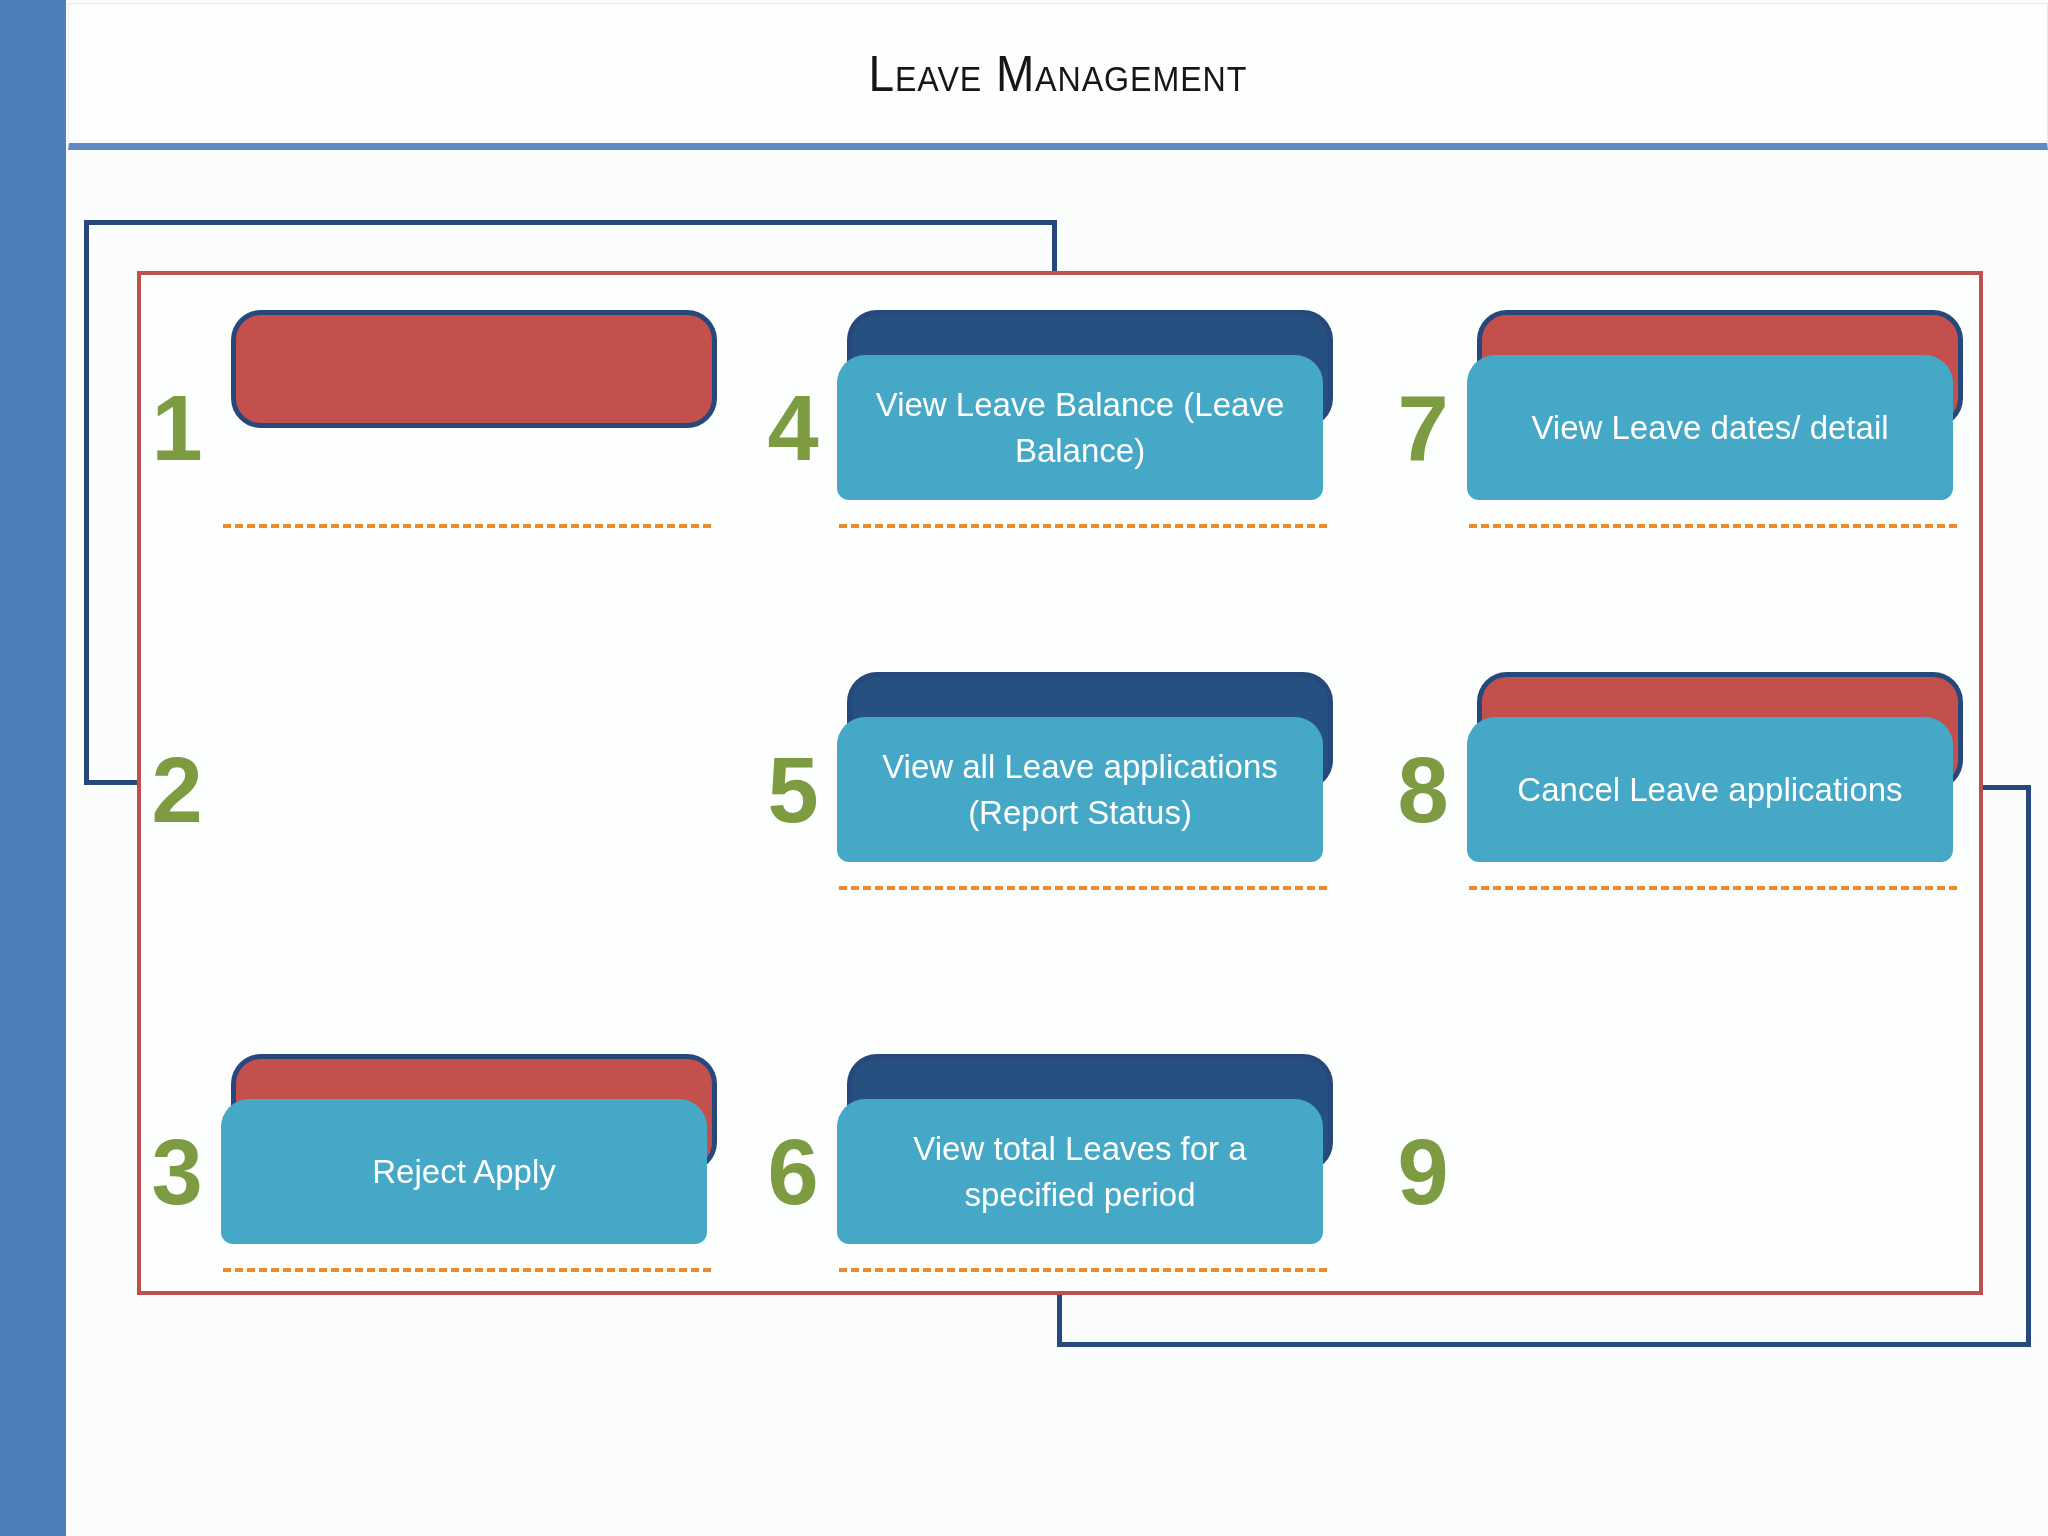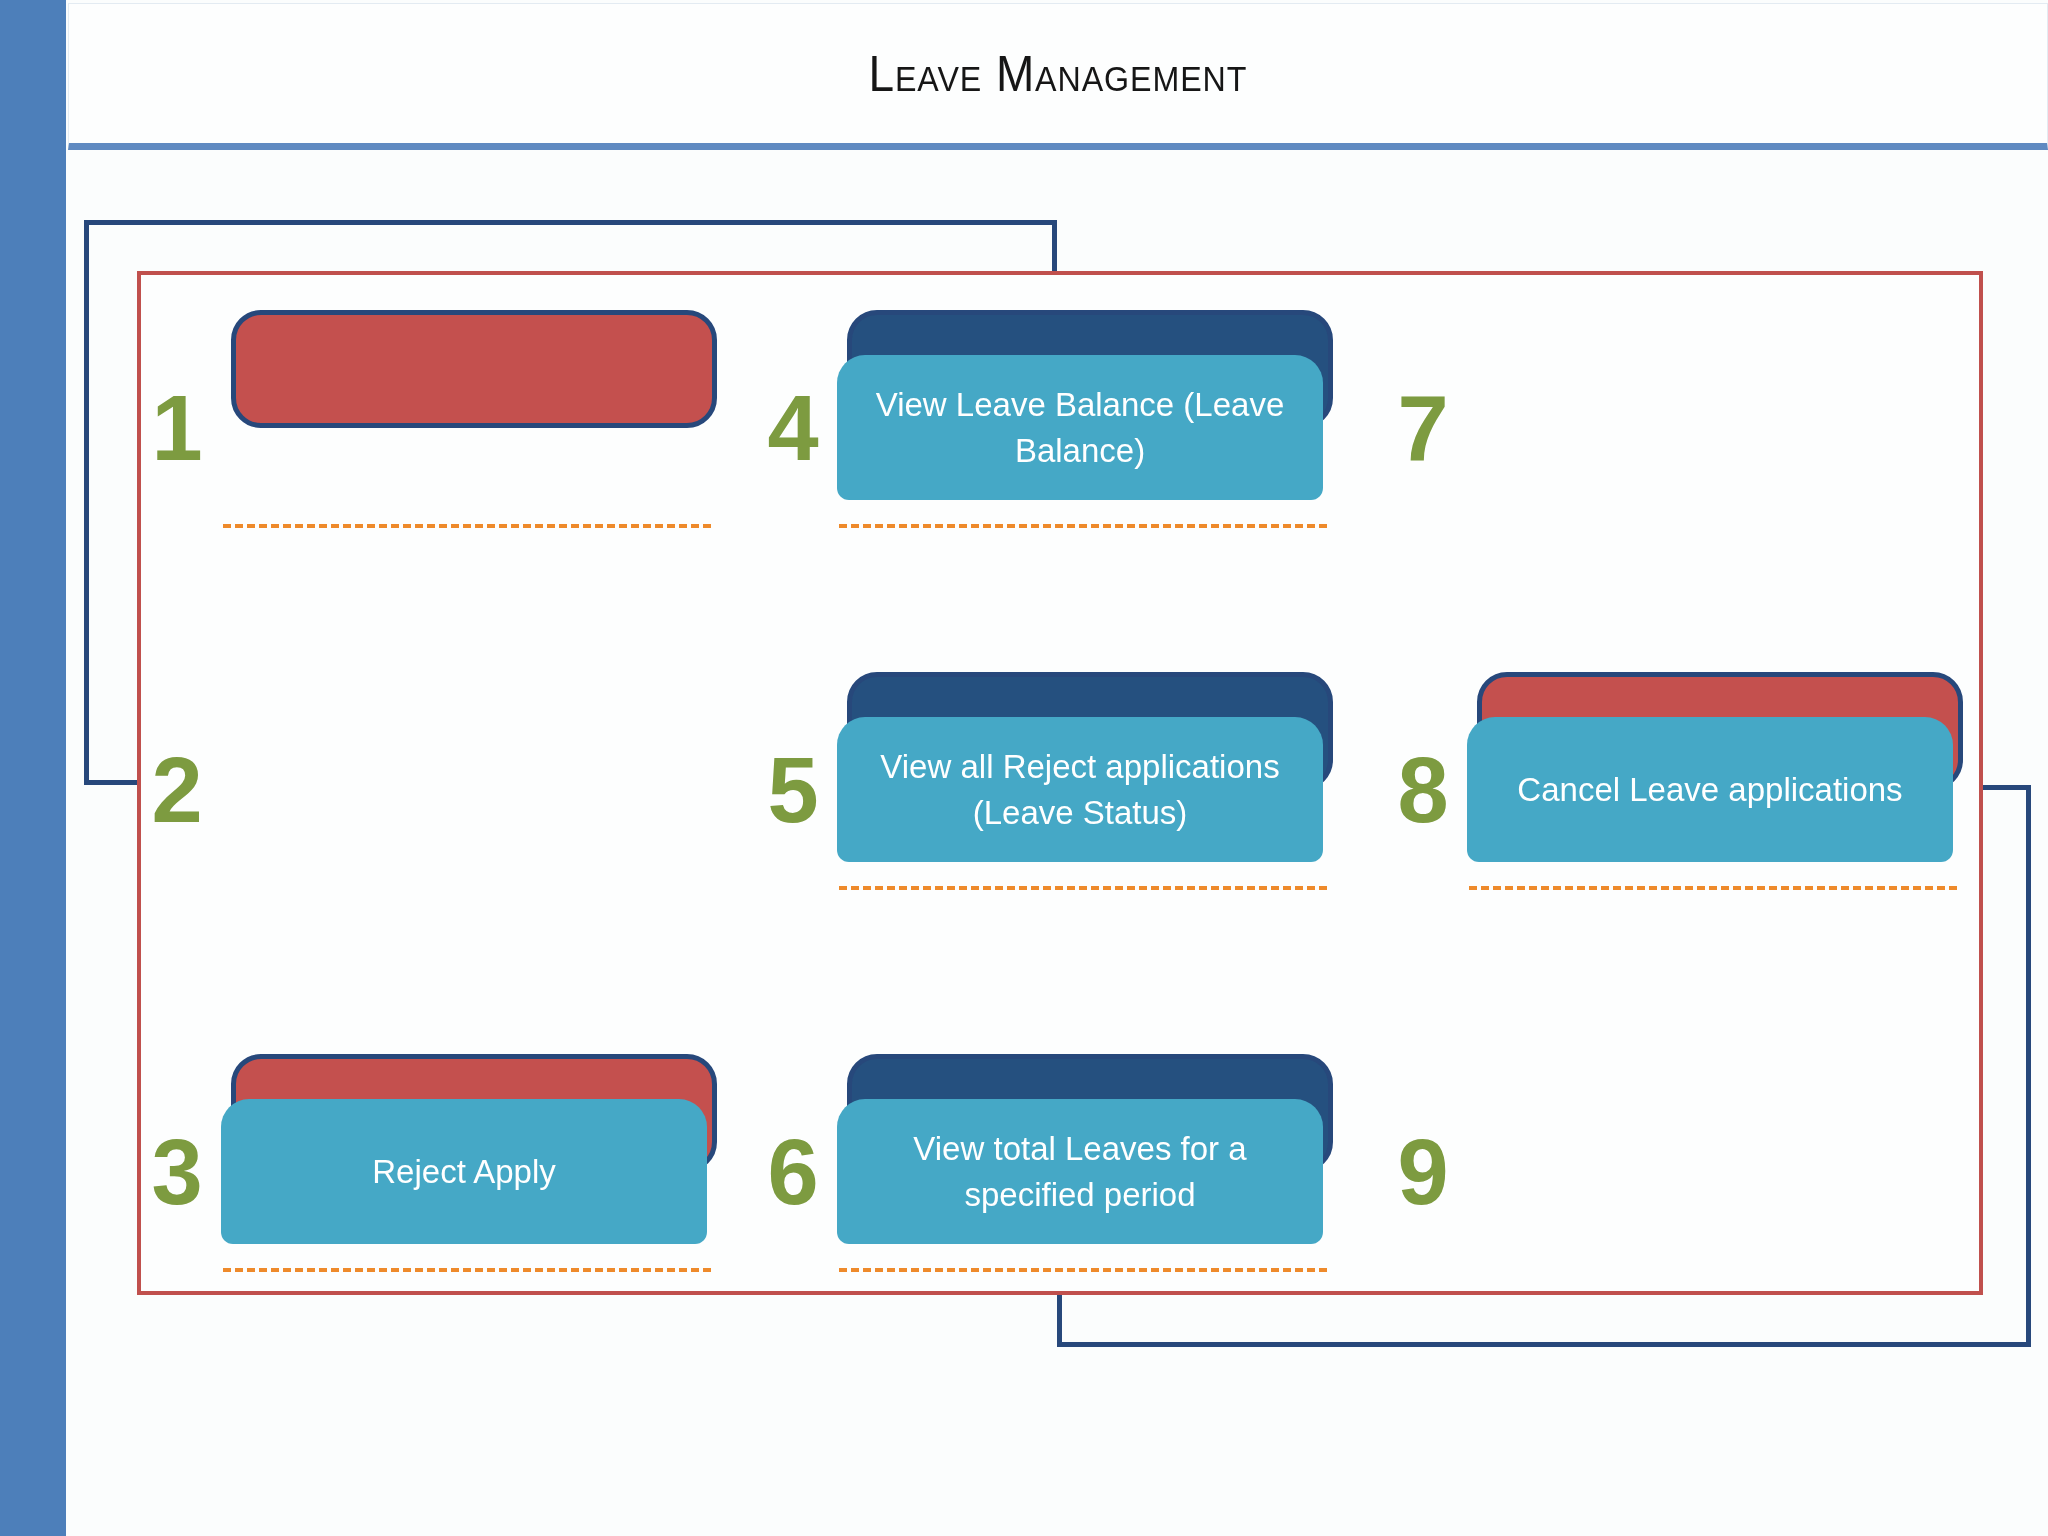--- a/index.html
+++ b/index.html
@@ -120,32 +120,39 @@
       <div class="card-back" data-tab="navy"></div>
       <div class="card-front">
         <span>View Leave Balance (Leave Balance)</span>
       </div>
       <div class="dash"></div>
     </div>
   </div>
 
   <div class="cell r1 c3">
     <div class="num">7</div>
+    <div class="card-wrap">
+      <div class="card-back" data-tab="red"></div>
+      <div class="card-front">
+        <span>View Leave dates/ detail</span>
+      </div>
+      <div class="dash"></div>
+    </div>
   </div>
 
   <div class="cell r2 c1">
     <div class="num">2</div>
   </div>
 
   <div class="cell r2 c2">
     <div class="num">5</div>
     <div class="card-wrap">
       <div class="card-back" data-tab="navy"></div>
       <div class="card-front">
-        <span>View all Reject applications (Leave Status)</span>
+        <span>View all Leave applications (Report Status)</span>
       </div>
       <div class="dash"></div>
     </div>
   </div>
 
   <div class="cell r2 c3">
     <div class="num">8</div>
     <div class="card-wrap">
       <div class="card-back" data-tab="red"></div>
       <div class="card-front">

